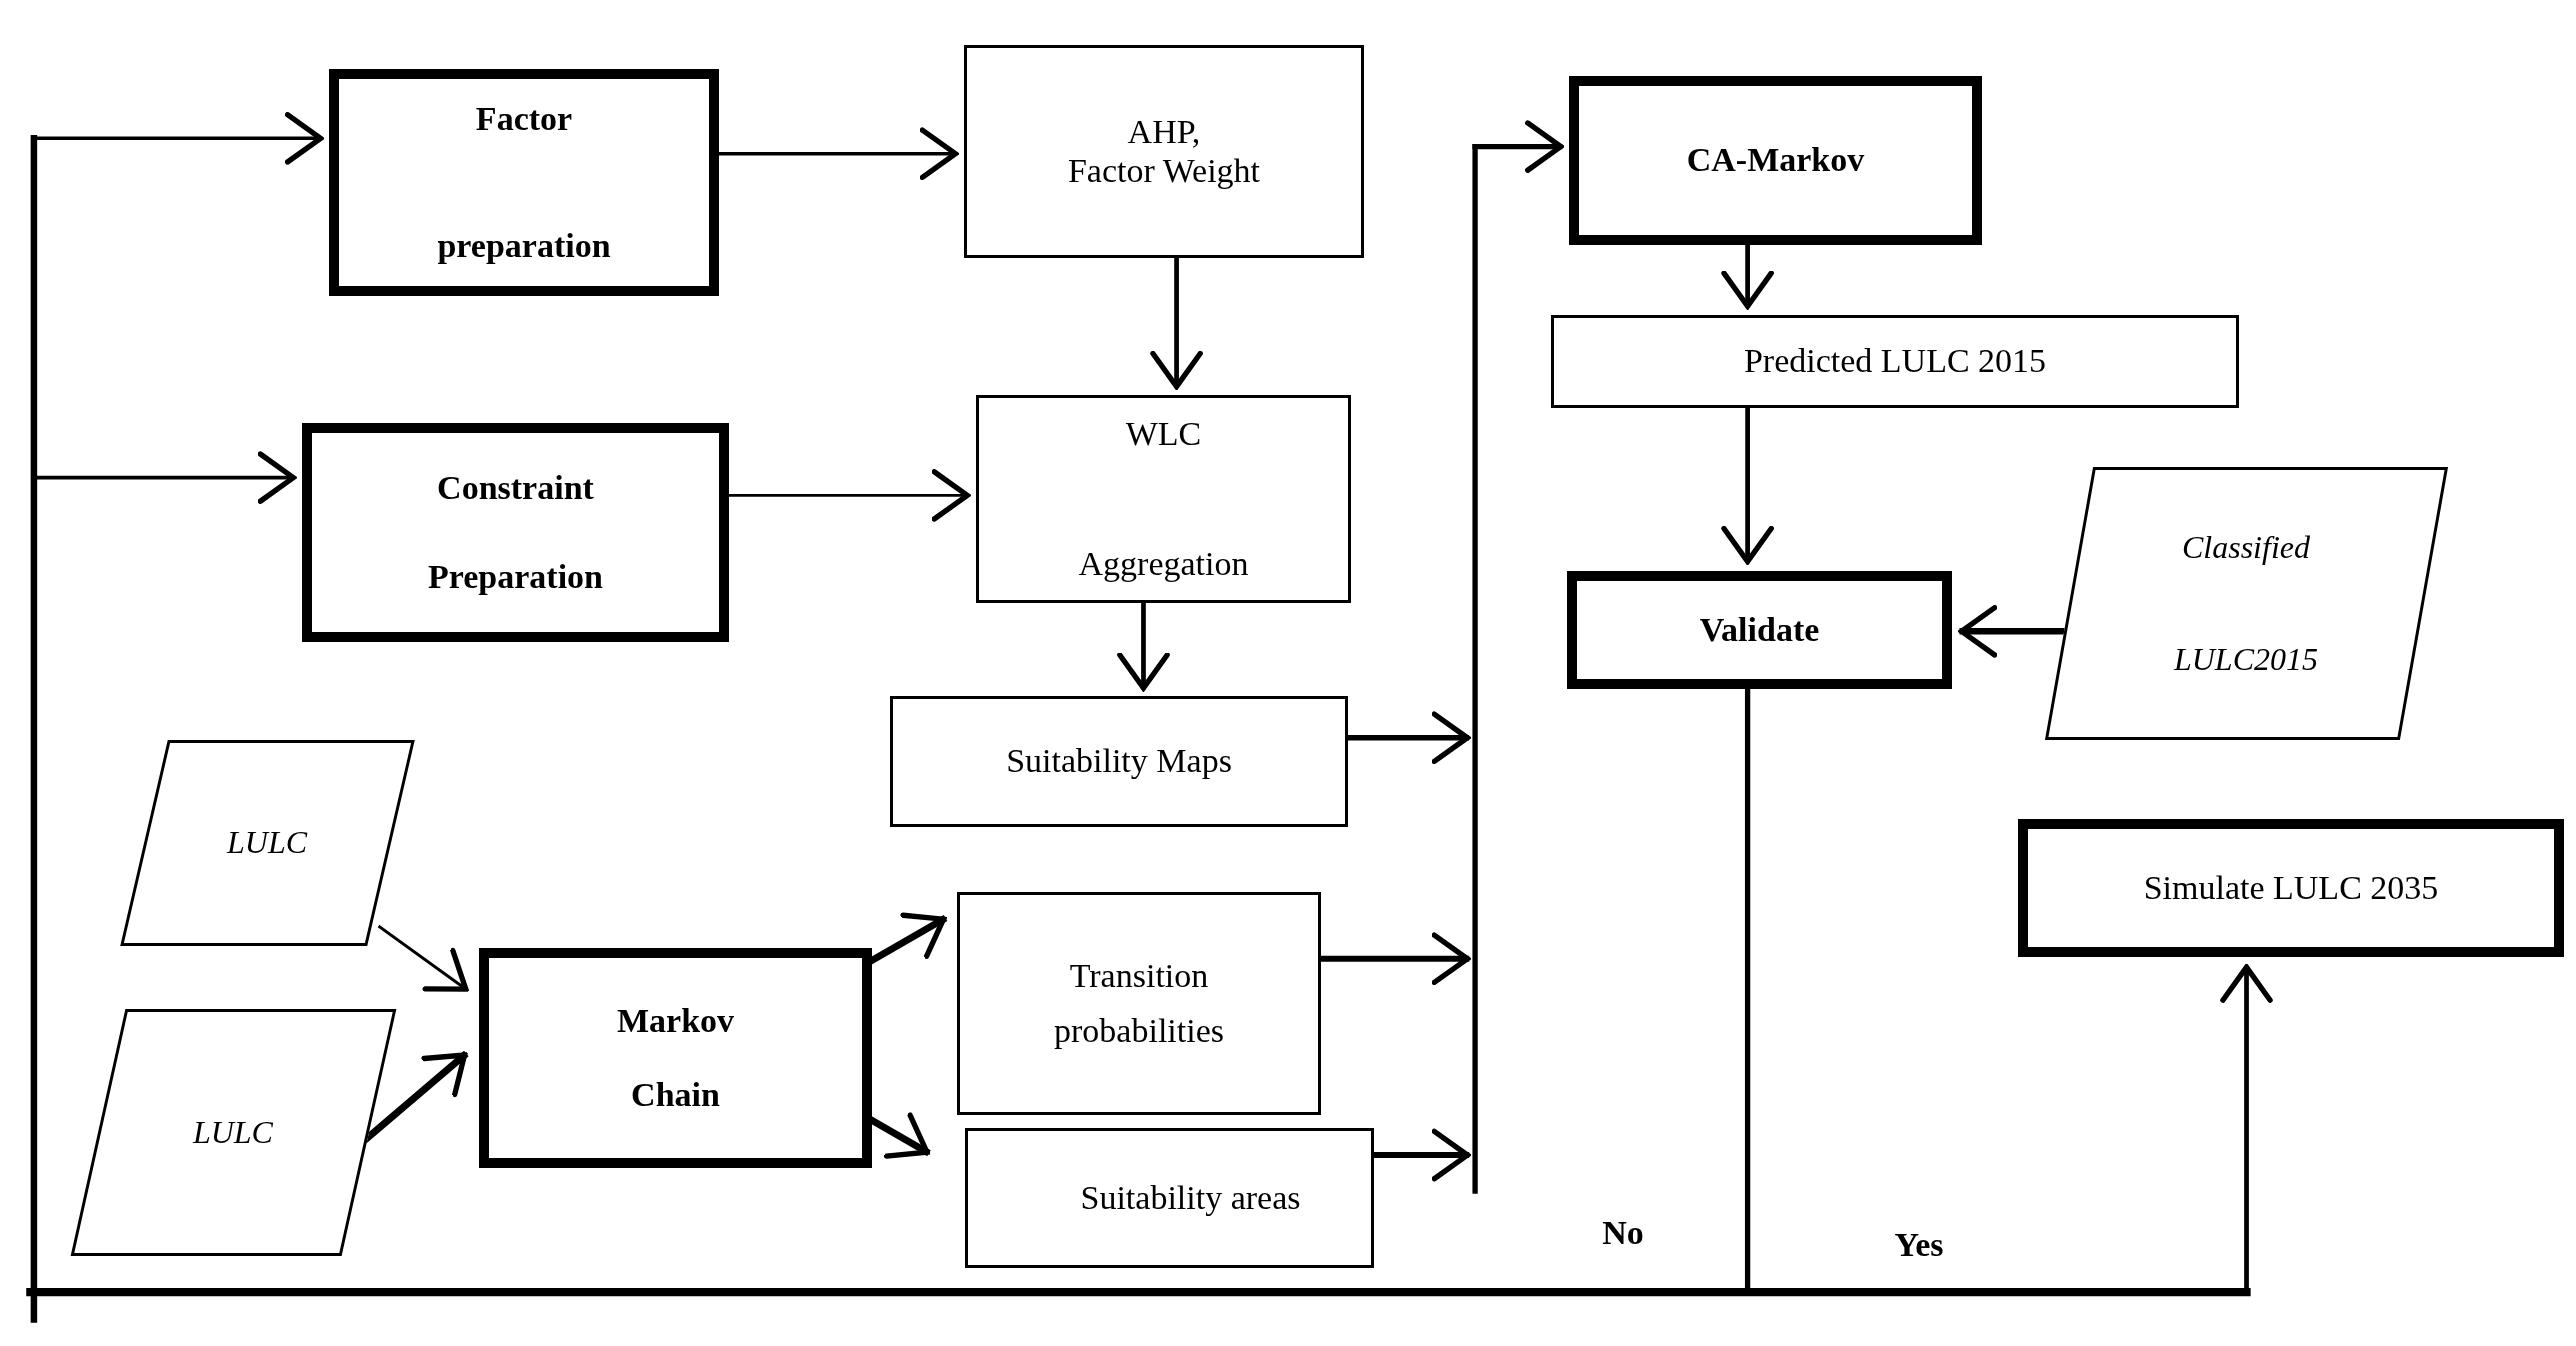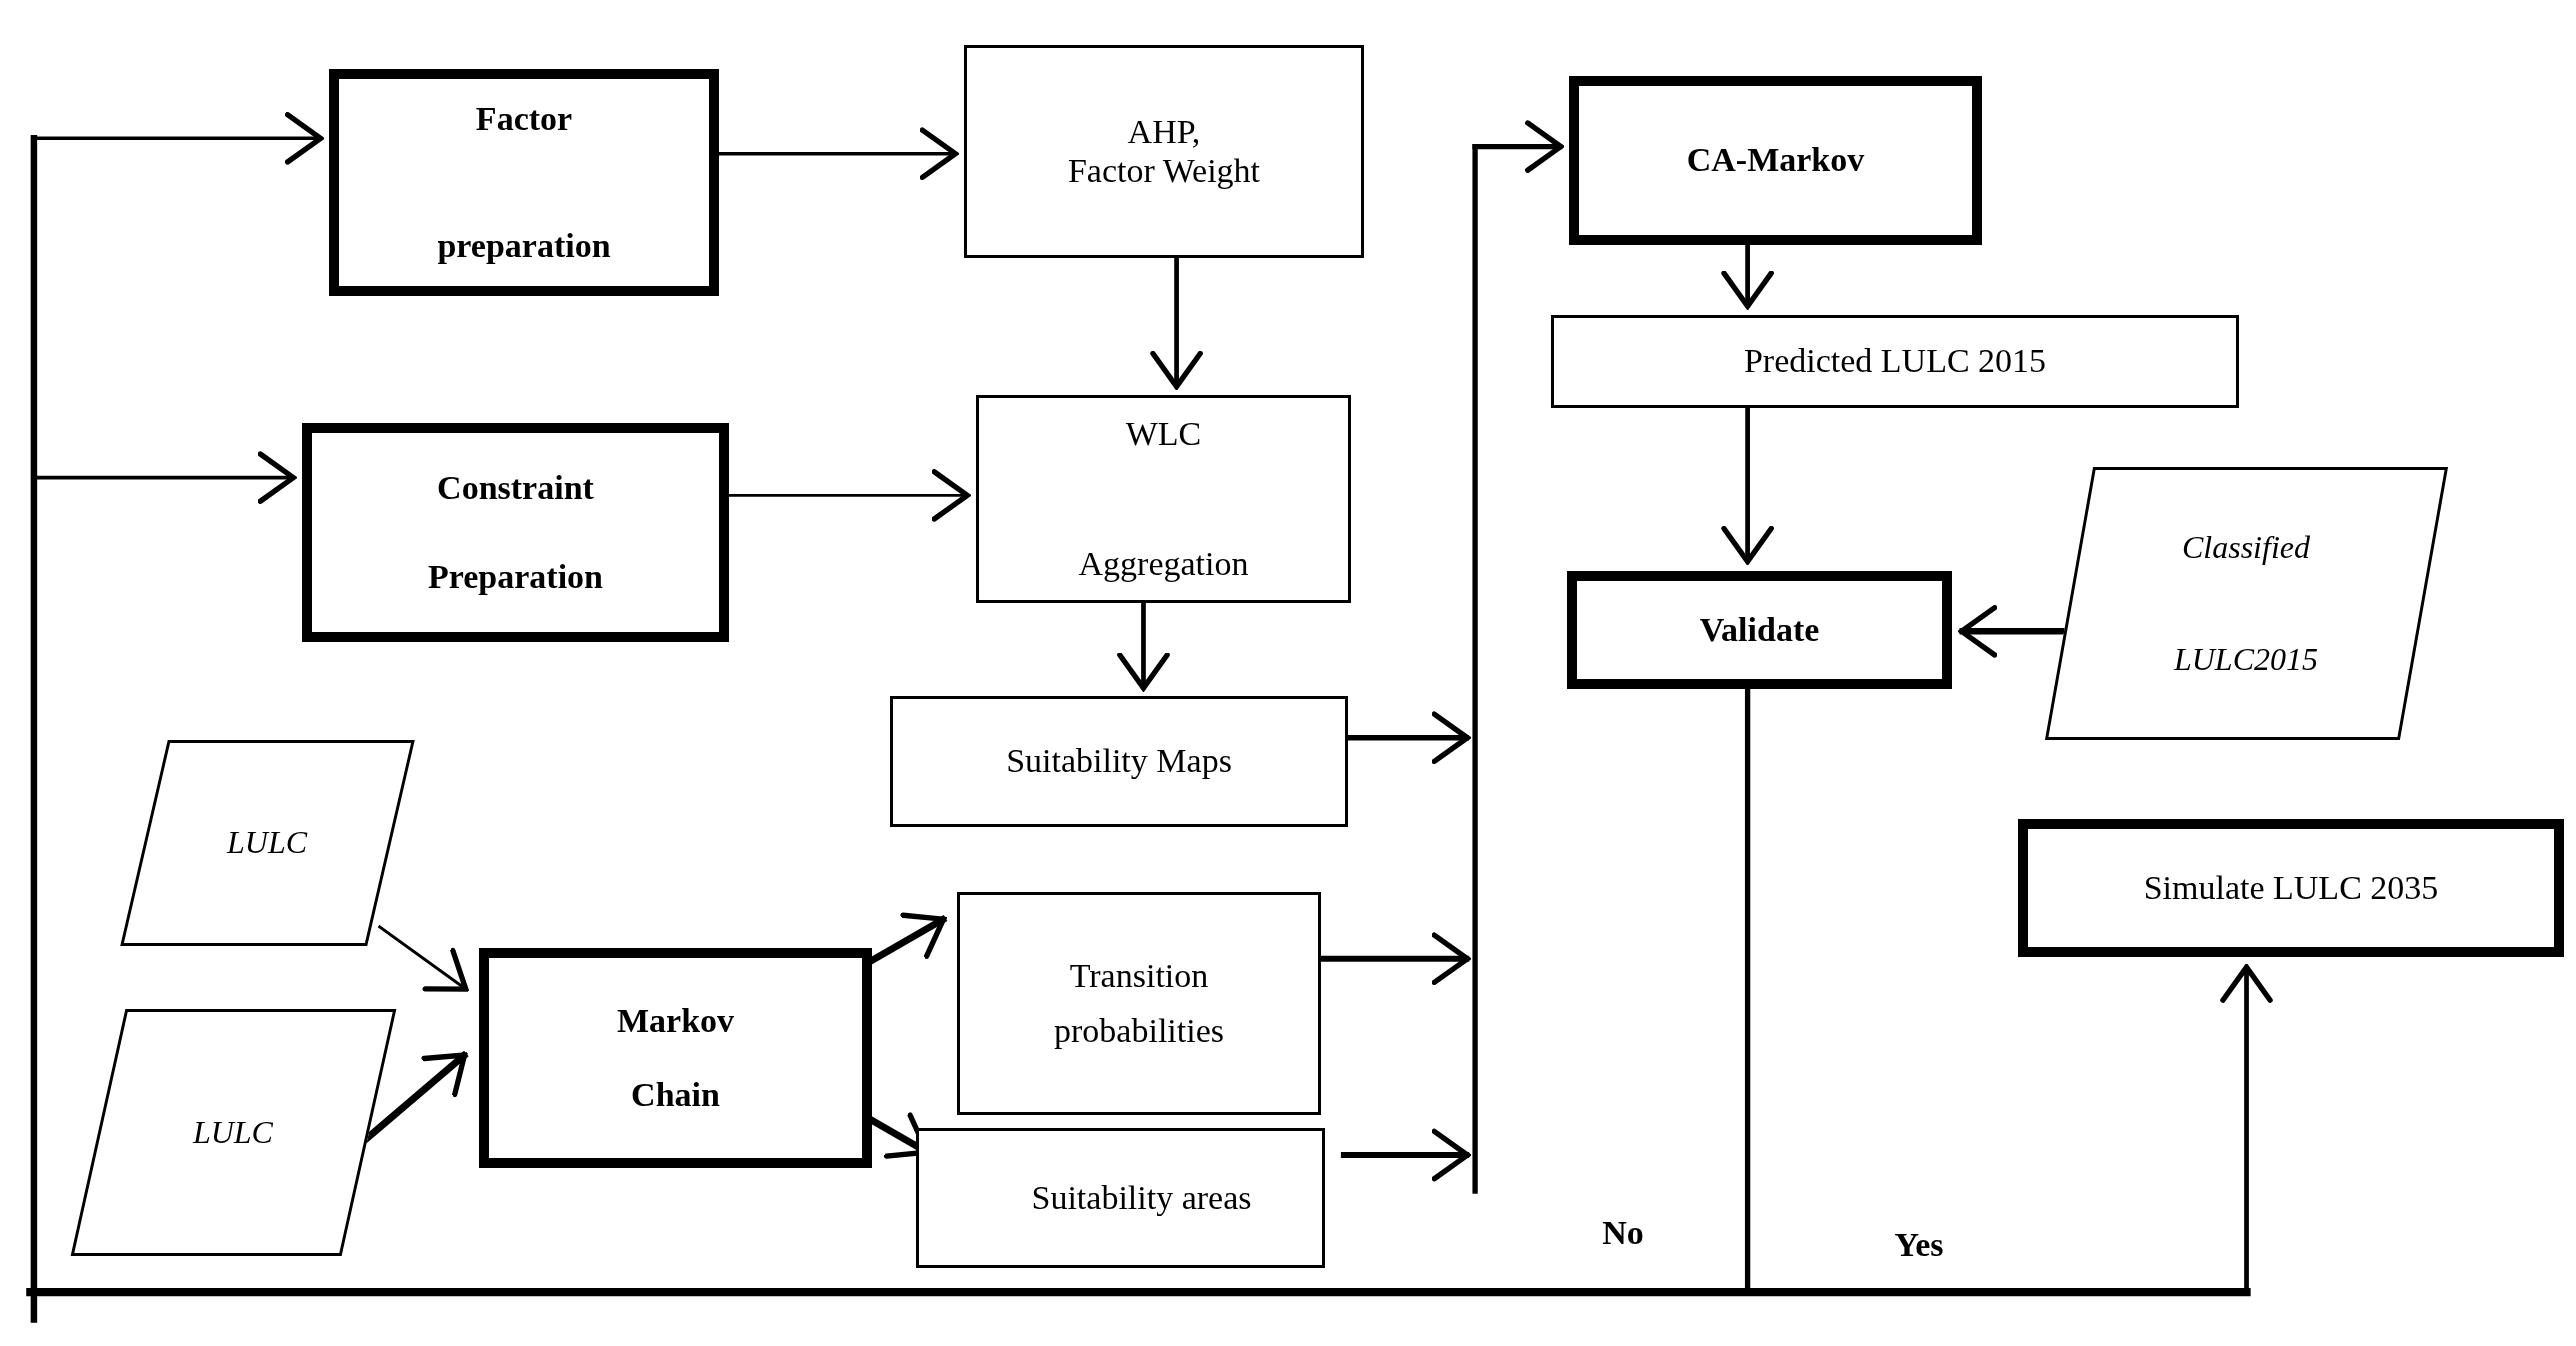--- a/index.html
+++ b/index.html
@@ -129,21 +129,21 @@
     </div>
   </div>
 
   <div class="node" style="left:957px;top:892px;width:364px;height:223px;">
     <div class="stack" style="row-gap:17px;">
       <span>Transition</span>
       <span>probabilities</span>
     </div>
   </div>
 
-  <div class="node" style="left:916px;top:1128px;width:409px;height:140px;padding-left:42px;">
+  <div class="node" style="left:965px;top:1128px;width:409px;height:140px;padding-left:42px;">
     <span>Suitability areas</span>
   </div>
 
   <div class="branch" style="left:1623px;top:1233px;">No</div>
   <div class="branch" style="left:1919px;top:1245px;">Yes</div>
 
 </div>
 
 
 </body></html>

